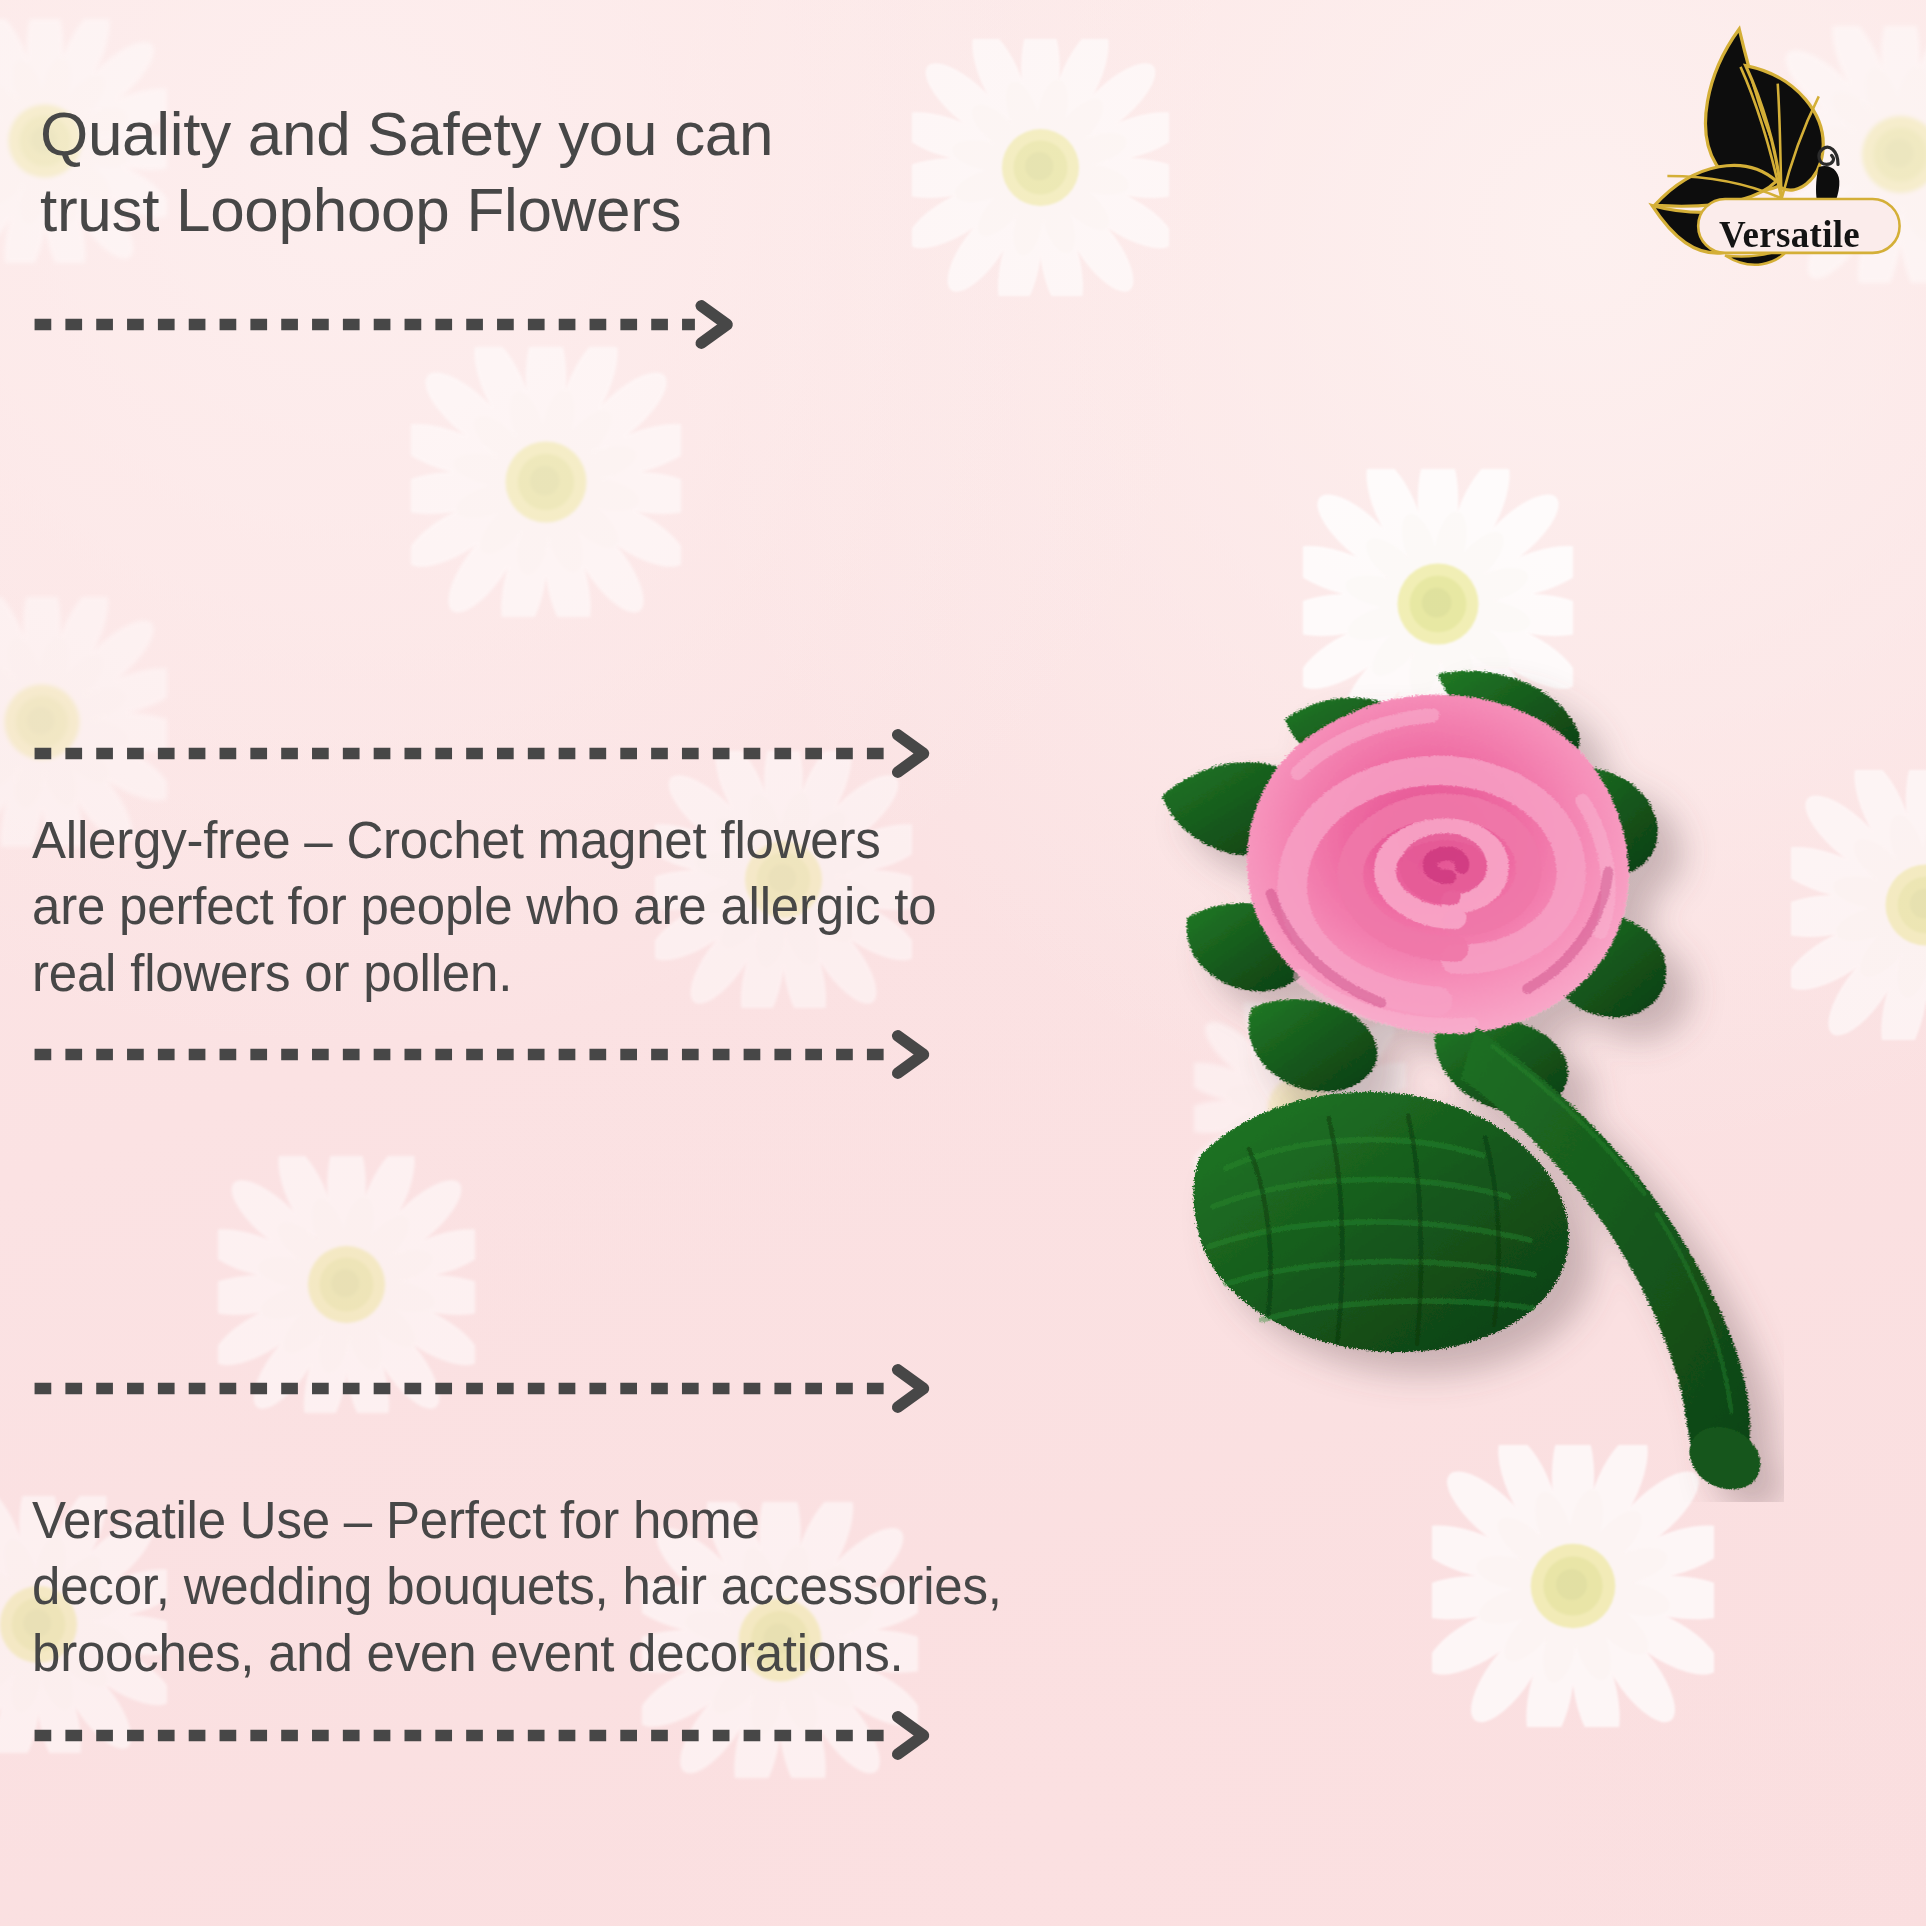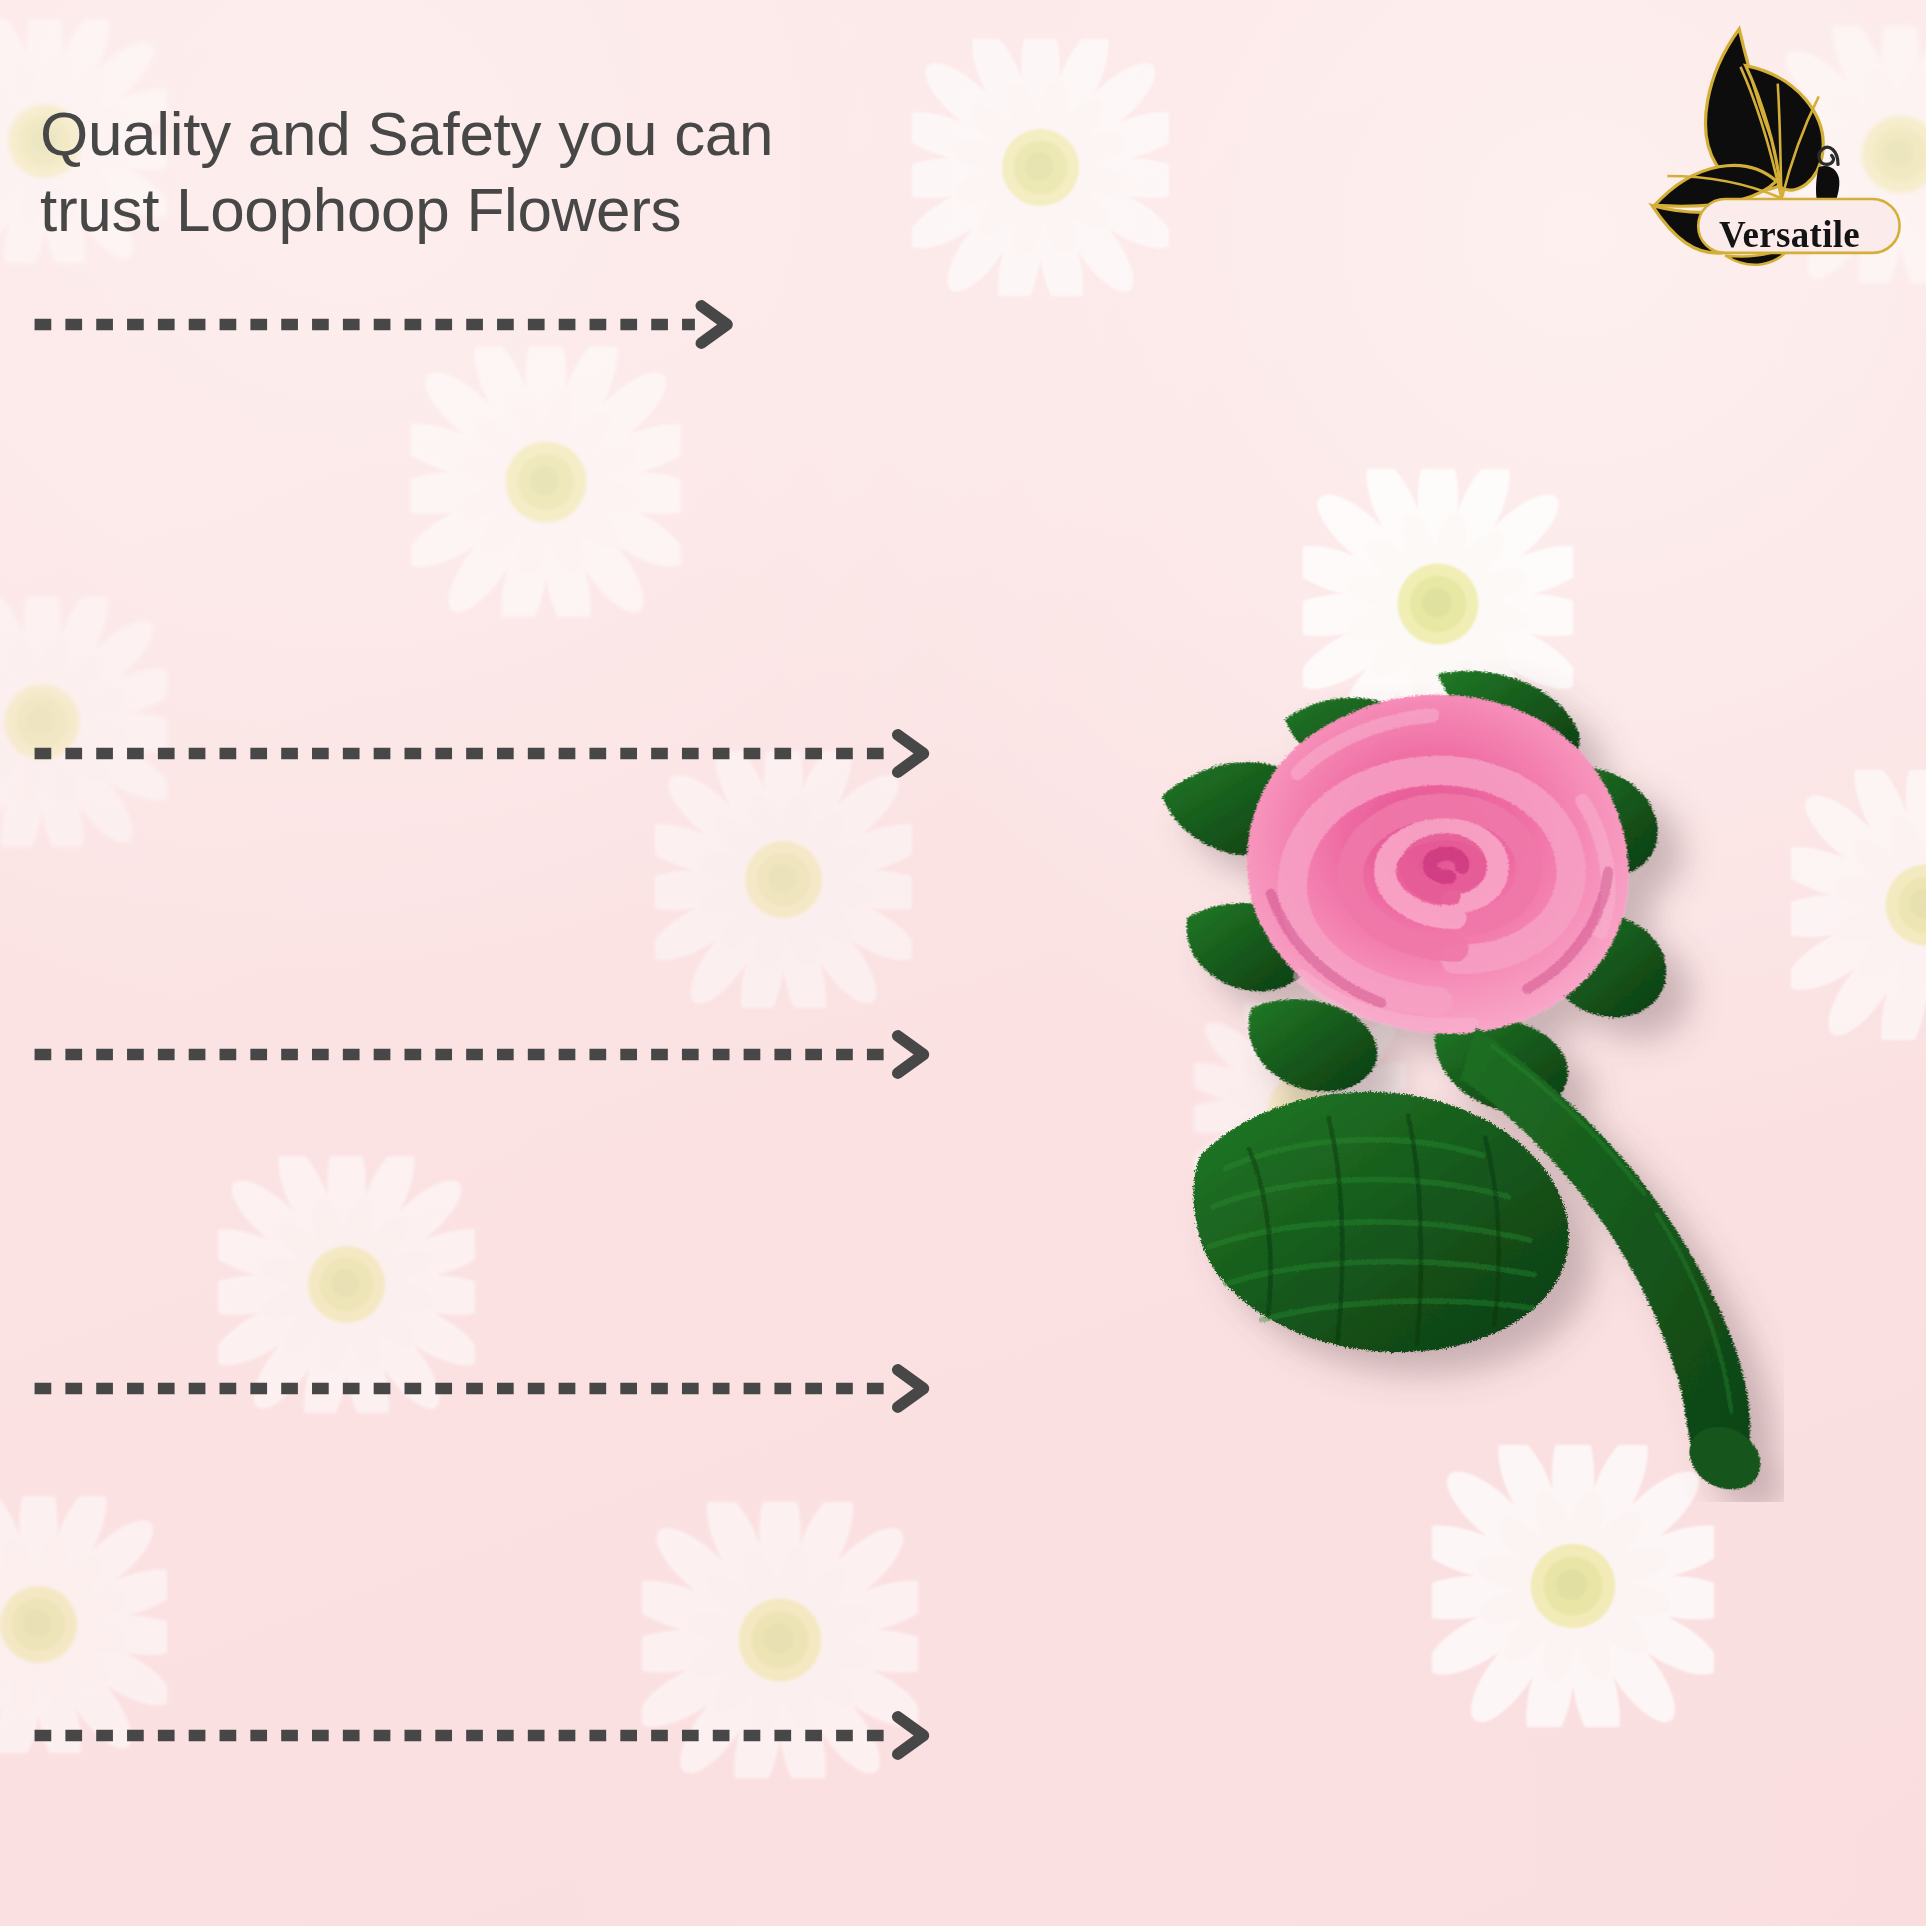--- a/index.html
+++ b/index.html
@@ -222,34 +222,40 @@
       </svg>
     </div>
 
     <div class="arrow" style="left:32px;top:731px;width:912px;">
       <svg width="912" height="45" viewBox="0 0 1420 70">
         <line x1="4" y1="35" x2="1338" y2="35" stroke="#474747" stroke-width="18" stroke-linecap="butt" stroke-dasharray="26 22"></line>
         <polyline points="1348,6 1388,35 1348,64" fill="none" stroke="#474747" stroke-width="18" stroke-linecap="round" stroke-linejoin="round"></polyline>
       </svg>
     </div>
 
+    <div class="para" style="top:808px;">Allergy-free – Crochet magnet flowers
+are perfect for people who are allergic to
+real flowers or pollen.</div>
     <div class="arrow" style="left:32px;top:1032px;width:912px;">
       <svg width="912" height="45" viewBox="0 0 1420 70">
         <line x1="4" y1="35" x2="1338" y2="35" stroke="#474747" stroke-width="18" stroke-linecap="butt" stroke-dasharray="26 22"></line>
         <polyline points="1348,6 1388,35 1348,64" fill="none" stroke="#474747" stroke-width="18" stroke-linecap="round" stroke-linejoin="round"></polyline>
       </svg>
     </div>
 
     <div class="arrow" style="left:32px;top:1366px;width:912px;">
       <svg width="912" height="45" viewBox="0 0 1420 70">
         <line x1="4" y1="35" x2="1338" y2="35" stroke="#474747" stroke-width="18" stroke-linecap="butt" stroke-dasharray="26 22"></line>
         <polyline points="1348,6 1388,35 1348,64" fill="none" stroke="#474747" stroke-width="18" stroke-linecap="round" stroke-linejoin="round"></polyline>
       </svg>
     </div>
 
+    <div class="para" style="top:1488px;">Versatile Use – Perfect for home
+decor, wedding bouquets, hair accessories,
+brooches, and even event decorations.</div>
     <div class="arrow" style="left:32px;top:1713px;width:912px;">
       <svg width="912" height="45" viewBox="0 0 1420 70">
         <line x1="4" y1="35" x2="1338" y2="35" stroke="#474747" stroke-width="18" stroke-linecap="butt" stroke-dasharray="26 22"></line>
         <polyline points="1348,6 1388,35 1348,64" fill="none" stroke="#474747" stroke-width="18" stroke-linecap="round" stroke-linejoin="round"></polyline>
       </svg>
     </div>
 
   </div>
 
   <div id="crochet">

